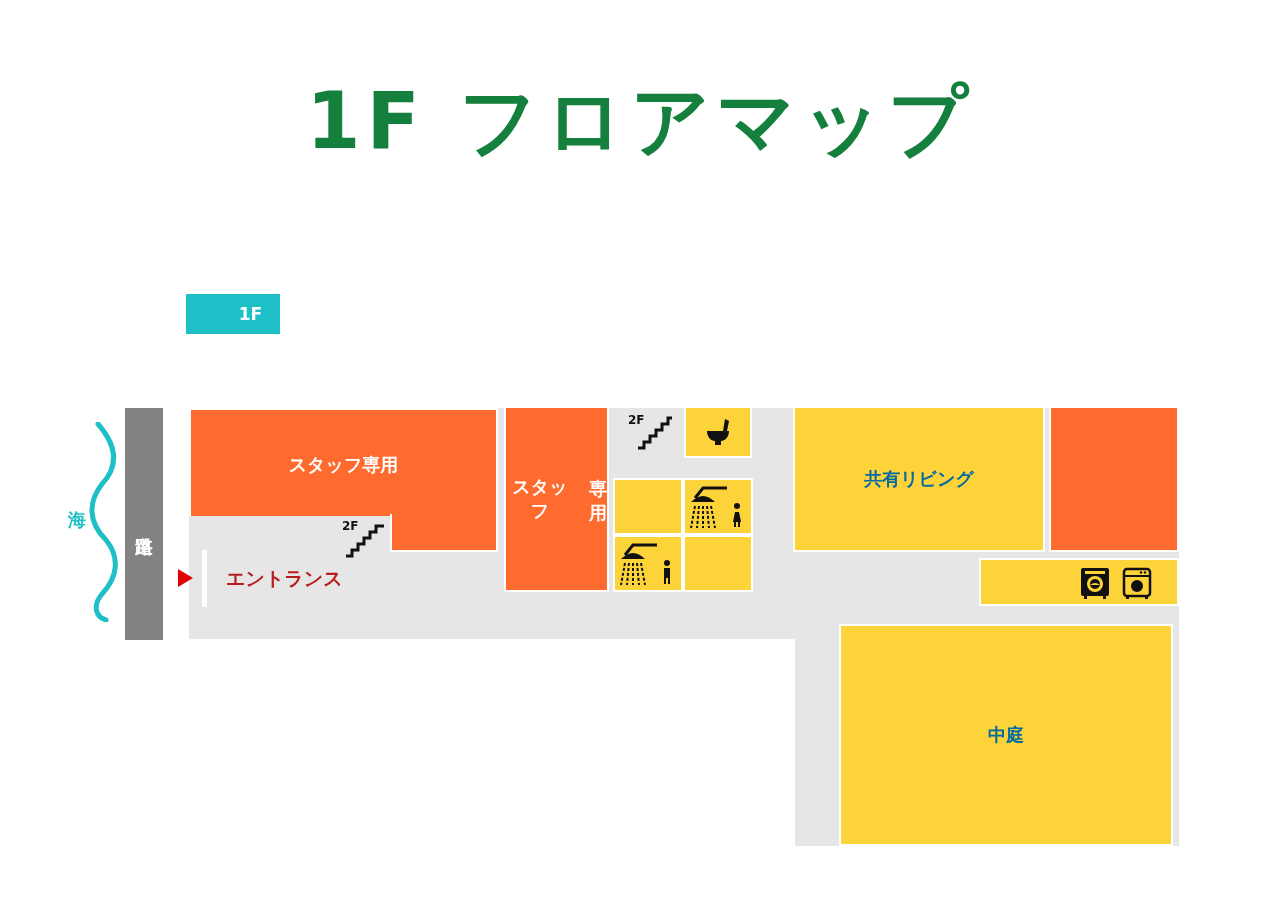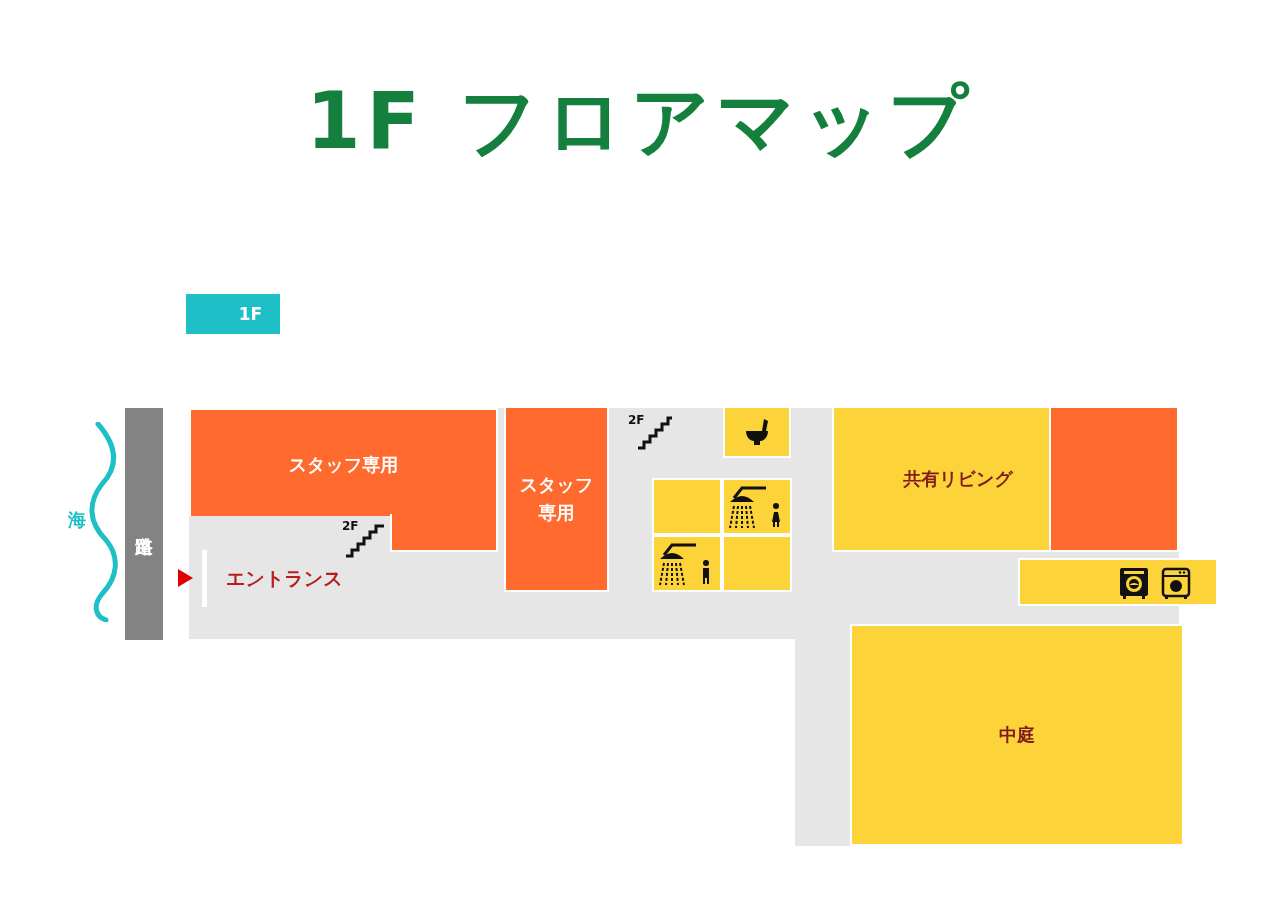--- a/index.html
+++ b/index.html
@@ -13,21 +13,21 @@
                align-items:center; justify-content:center;padding-left:35px; }
   .road { left:125px; top:408px; width:38px; height:232px; background:#838383;
           color:#fff; font-weight:bold; font-size:18px; display:flex;
           align-items:center; justify-content:center; writing-mode:vertical-rl;
           letter-spacing:2px; }
   .sea-label { left:68px; top:508px; color:#1ebfc6; font-size:18px; font-weight:bold; }
   .corridor { background:#e6e6e6; }
   .room { display:flex; align-items:center; justify-content:center; text-align:center;
           font-weight:bold; font-size:18px; border:2px solid #fff; }
   .orange { background:#ff6b2e; color:#fff; }
-  .yellow { background:#fdd33a; color:#7f1d1d;margin-left:39px; }
+  .yellow { background:#fdd33a; color:#0369a1; }
   .entrance-label { font-size:19px; color:#b91c1c; font-weight:bold; }
   .door { background:#fff; }
   .arrow { width:0; height:0; border-top:9px solid transparent; border-bottom:9px solid transparent;
            border-left:15px solid #e10000; }
   svg { display:block; }
 </style>
 </head>
 <body>
 
 <div class="abs title">1F フロアマップ</div>
@@ -43,23 +43,23 @@
 
 <div class="abs road">道路</div>
 
 <div class="abs corridor" style="left:189px;top:408px;width:990px;height:231px;"></div>
 <div class="abs corridor" style="left:795px;top:620px;width:384px;height:226px;"></div>
 
 <div class="abs orange" style="left:189px;top:408px;width:309px;height:108px;border:2px solid #fff;border-bottom:none;"></div>
 <div class="abs orange" style="left:390px;top:514px;width:108px;height:38px;border:2px solid #fff;border-top:none;"></div>
 <div class="abs room orange" style="left:189px;top:440px;width:309px;height:50px;border:none;background:transparent;">スタッフ専用</div>
 
-<div class="abs room orange" style="left:504px;top:406px;width:105px;height:186px;flex-direction:column;">
+<div class="abs room orange" style="left:504px;top:406px;width:105px;height:186px;flex-direction:row;">
   <span>スタッフ</span>
-  <span style="margin-top:4px;">専用</span>
+  <span style="margin-top:4px;text-align:right;">専用</span>
 </div>
 
 <div class="abs" style="left:628px;top:410px;">
   <svg width="46" height="42" viewBox="0 0 46 42">
     <text x="0" y="14" font-size="12" font-weight="bold" font-family="DejaVu Sans, sans-serif" fill="#111">2F</text>
     <path d="M10 38 H16 V32 H22 V26 H28 V20 H34 V14 H40 V8 H44" fill="none" stroke="#111" stroke-width="3"></path>
   </svg>
 </div>
 
 <div class="abs room yellow" style="left:684px;top:406px;width:68px;height:52px;">
@@ -134,21 +134,21 @@
       <line x1="3" y1="10" x2="29" y2="10" stroke="#111" stroke-width="2"></line>
       <circle cx="20" cy="6.5" r="1.2" fill="#111"></circle>
         <circle cx="24" cy="6.5" r="1.2" fill="#111"></circle>
       <circle cx="16" cy="20" r="6" fill="#111"></circle>
       <rect x="5" y="30" width="3" height="3" fill="#111"></rect>
         <rect x="24" y="30" width="3" height="3" fill="#111"></rect>
     </svg>
   </div>
 </div>
 
-<div class="abs room yellow" style="left:811px;top:624px;width:334px;height:222px;">中庭</div>
+<div class="abs room yellow" style="left:839px;top:624px;width:334px;height:222px;">中庭</div>
 
 <div class="abs" style="left:342px;top:516px;">
   <svg width="46" height="42" viewBox="0 0 46 42">
     <text x="0" y="14" font-size="12" font-weight="bold" font-family="DejaVu Sans, sans-serif" fill="#111">2F</text>
     <path d="M4 40 H10 V34 H16 V28 H22 V22 H28 V16 H34 V10 H42" fill="none" stroke="#111" stroke-width="3"></path>
   </svg>
 </div>
 
 <div class="abs door" style="left:202px;top:550px;width:5px;height:57px;"></div>
 <div class="abs arrow" style="left:178px;top:569px;"></div>

